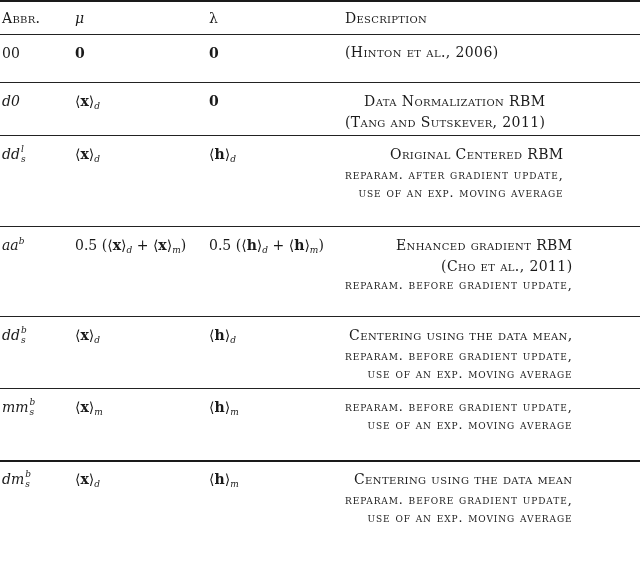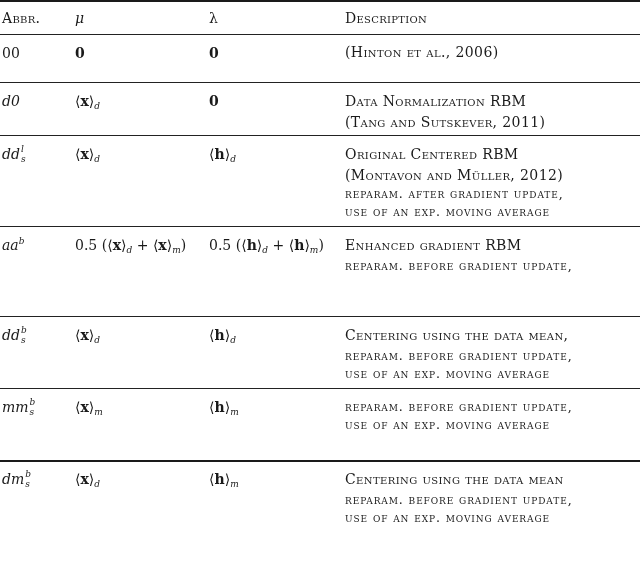--- a/index.html
+++ b/index.html
@@ -37,21 +37,21 @@
     .cell {
       position: absolute;
       top: 0;
       font-size: 14px;
       line-height: 18px;
       white-space: nowrap;
     }
     .c-abbr { left: 2px; }
     .c-mu { left: 75px; }
     .c-lambda { left: 209px; }
-    .c-desc { left: 345px; }
+    .c-desc { left: 345px; text-align: right; }
     .sc {
       font-variant: small-caps;
       letter-spacing: 0.3px;
     }
     .desc-line {
       display: block;
       font-size: 14px;
       line-height: 19px;
       font-variant: small-caps;
       letter-spacing: 0.4px;
@@ -129,32 +129,32 @@
       <span class="desc-line">(Tang and Sutskever, 2011)</span>
     </div>
   </div>
 
   <div class="row" style="top:145px">
     <span class="cell c-abbr"><span class="math-i">dd</span><span class="subsup"><span class="sp">l</span><span class="sb">s</span></span></span>
     <span class="cell c-mu"><span>⟨</span><b>x</b><span>⟩</span><span class="sub-i">d</span></span>
     <span class="cell c-lambda"><span>⟨</span><b>h</b><span>⟩</span><span class="sub-i">d</span></span>
     <div class="cell c-desc">
       <span class="desc-line" style="line-height:24px;margin-top:-3px">Original Centered RBM</span>
-      <span class="desc-line">(Montavon and Müller, 2012)</span>
       <span class="desc-line small">reparam. after gradient update,</span>
       <span class="desc-line small">use of an exp. moving average</span>
     </div>
   </div>
 
   <div class="row" style="top:236px">
     <span class="cell c-abbr"><span class="math-i">aa</span><sup class="math-i">b</sup></span>
     <span class="cell c-mu"><span>0.5 (</span>⟨<b>x</b>⟩<span class="sub-i">d</span> <span>+</span> ⟨<b>x</b>⟩<span class="sub-i">m</span><span>)</span></span>
     <span class="cell c-lambda"><span>0.5 (</span>⟨<b>h</b>⟩<span class="sub-i">d</span> <span>+</span> ⟨<b>h</b>⟩<span class="sub-i">m</span><span>)</span></span>
     <div class="cell c-desc">
       <span class="desc-line" style="line-height:24px;margin-top:-3px">Enhanced gradient RBM</span>
+      <span class="desc-line">(Cho et al., 2011)</span>
       <span class="desc-line small">reparam. before gradient update,</span>
     </div>
   </div>
 
   <div class="row" style="top:326px">
     <span class="cell c-abbr"><span class="math-i">dd</span><span class="subsup"><span class="sp">b</span><span class="sb">s</span></span></span>
     <span class="cell c-mu"><span>⟨</span><b>x</b><span>⟩</span><span class="sub-i">d</span></span>
     <span class="cell c-lambda"><span>⟨</span><b>h</b><span>⟩</span><span class="sub-i">d</span></span>
     <div class="cell c-desc">
       <span class="desc-line" style="line-height:24px;margin-top:-3px">Centering using the data mean,</span>

